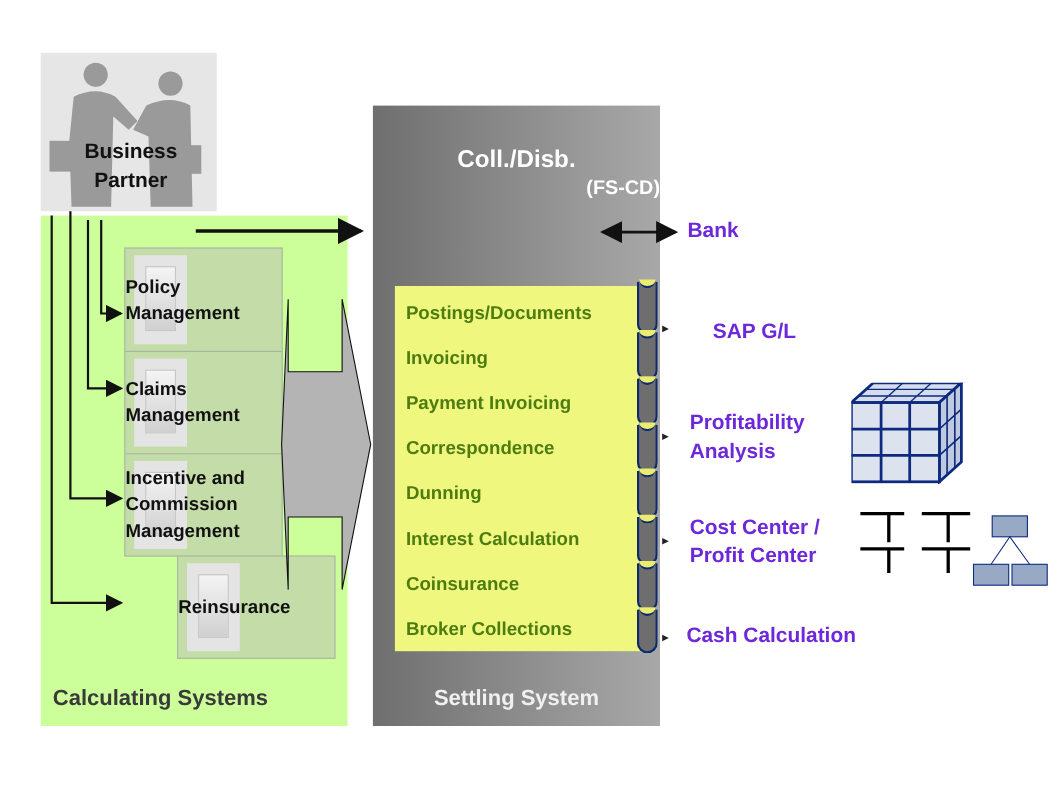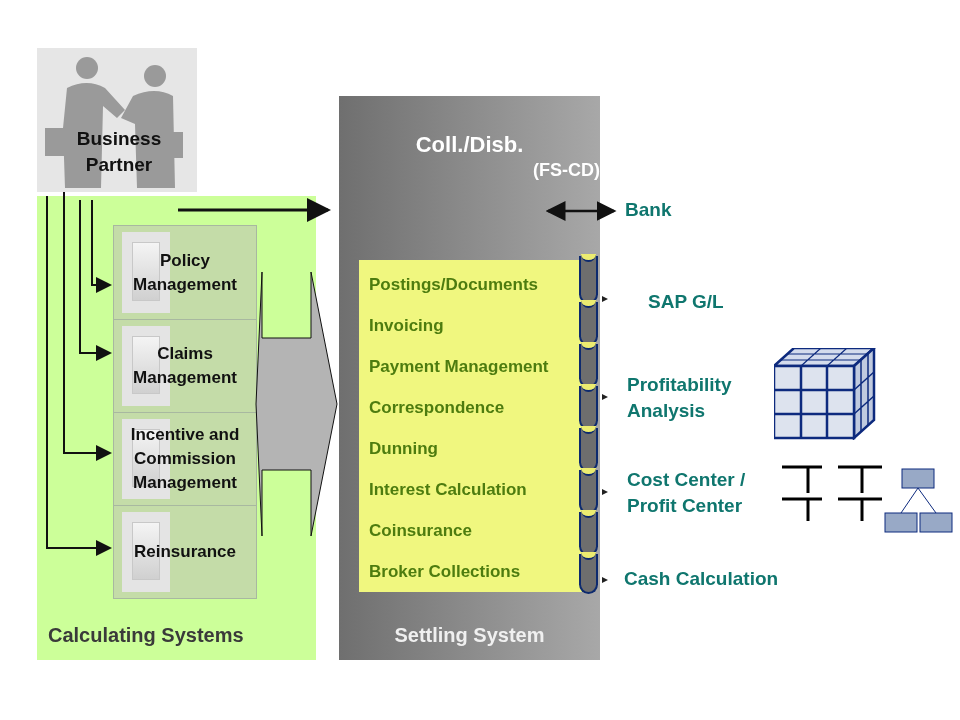--- a/index.html
+++ b/index.html
@@ -5,30 +5,30 @@
   html,body{margin:0;padding:0;background:#fff;}
   body{width:960px;height:720px;position:relative;overflow:hidden;font-family:"Liberation Sans",sans-serif;}
   .abs{position:absolute;}
   #bp-box{left:37px;top:48px;width:160px;height:144px;background:#e6e6e6;}
   #bp-label{left:37px;top:126px;width:164px;text-align:center;font-weight:bold;font-size:19px;line-height:26px;color:#111;}
   #calc-panel{left:37px;top:196px;width:279px;height:464px;background:#ccff99;}
   #calc-title{left:48px;top:624px;font-weight:bold;font-size:20px;color:#3a3a3a;}
   .sys{position:absolute;left:113px;width:144px;background:#c4dca8;border:1px solid #a8b8a0;box-sizing:border-box;}
   .sys .srv{position:absolute;left:8px;top:6px;width:48px;bottom:6px;background:#e4e4e4;}
   .sys .srv:before{content:"";position:absolute;left:10px;top:10px;width:26px;bottom:12px;background:linear-gradient(#f4f4f4,#d0d0d0);border:1px solid #c8c8c8;}
-  .sys .lbl{position:absolute;left:0;right:0;top:50%;transform:translateY(-50%);text-align:center;font-weight:bold;font-size:17px;line-height:24px;color:#111;}
+  .sys .lbl{position:absolute;left:0;right:0;top:50%;transform:translateY(-50%);text-align:left;font-weight:bold;font-size:17px;line-height:24px;color:#111;}
   #settle-panel{left:339px;top:96px;width:261px;height:564px;background:linear-gradient(to right,#6f6f6f,#a8a8a8);}
   #settle-title{left:339px;top:132px;width:261px;text-align:center;font-weight:bold;font-size:22px;color:#fff;}
   #settle-sub{left:339px;top:160px;width:261px;text-align:right;font-weight:bold;font-size:18px;color:#fff;}
   #settle-foot{left:339px;top:624px;width:261px;text-align:center;font-weight:bold;font-size:20px;color:#f0f0f0;}
   #func-box{left:359px;top:260px;width:230px;height:332px;background:#f0f77f;}
   .func{position:absolute;left:369px;font-weight:bold;font-size:17px;color:#4d7c0f;white-space:nowrap;}
   .pipe{position:absolute;left:579px;width:19px;background:#6e6e6e;border-left:2px solid #0d2a6e;border-right:2px solid #0d2a6e;border-bottom:2px solid #0d2a6e;border-radius:0 0 10px 10px;box-sizing:border-box;}
   .pipe:before{content:"";position:absolute;left:0;right:0;top:-2px;height:6px;background:#ecec70;border-radius:0 0 8px 8px;border-bottom:2px solid #0d2a6e;}
-  .target{position:absolute;font-weight:bold;font-size:19px;color:#0f766e;line-height:26px;}
+  .target{position:absolute;font-weight:bold;font-size:19px;color:#6d28d9;line-height:26px;}
   .tick{position:absolute;left:602px;width:0;height:0;border-top:3px solid transparent;border-bottom:3px solid transparent;border-left:6px solid #222;}
 </style>
 </head>
 <body>
 
 <div class="abs" id="bp-box">
   <svg width="160" height="144">
     <g fill="#9a9a9a">
       <circle cx="50" cy="20" r="11"></circle>
       <path d="M30 40 Q50 30 68 40 L88 62 L80 70 L66 58 L64 140 L28 140 L26 80 Z"></path>
@@ -61,38 +61,38 @@
   </div>
 </div>
 <div class="sys" style="top:412px;height:94px;">
   <div class="srv"></div>
   <div class="lbl">
     <div>Incentive and</div>
     <div>Commission</div>
     <div>Management</div>
   </div>
 </div>
-<div class="sys" style="top:505px;height:94px;">
+<div class="sys" style="top:505px;height:94px;margin-left:48px;">
   <div class="srv"></div>
   <div class="lbl">
     <div>Reinsurance</div>
   </div>
 </div>
 
 <div class="abs" id="calc-title">Calculating Systems</div>
 
 <div class="abs" id="settle-panel"></div>
 <div class="abs" id="settle-title">Coll./Disb.</div>
 <div class="abs" id="settle-sub">(FS-CD)</div>
 <div class="abs" id="settle-foot">Settling System</div>
 
 <div class="abs" id="func-box"></div>
 <div class="func" style="top:275px;">Postings/Documents</div>
 <div class="func" style="top:316px;">Invoicing</div>
-<div class="func" style="top:357px;">Payment Management</div>
+<div class="func" style="top:357px;">Payment Invoicing</div>
 <div class="func" style="top:398px;">Correspondence</div>
 <div class="func" style="top:439px;">Dunning</div>
 <div class="func" style="top:480px;">Interest Calculation</div>
 <div class="func" style="top:521px;">Coinsurance</div>
 <div class="func" style="top:562px;">Broker Collections</div>
 
 <div class="pipe" style="top:256px;height:48px;"></div>
 <div class="pipe" style="top:302px;height:44px;"></div>
 <div class="pipe" style="top:344px;height:44px;"></div>
 <div class="pipe" style="top:386px;height:44px;"></div>

